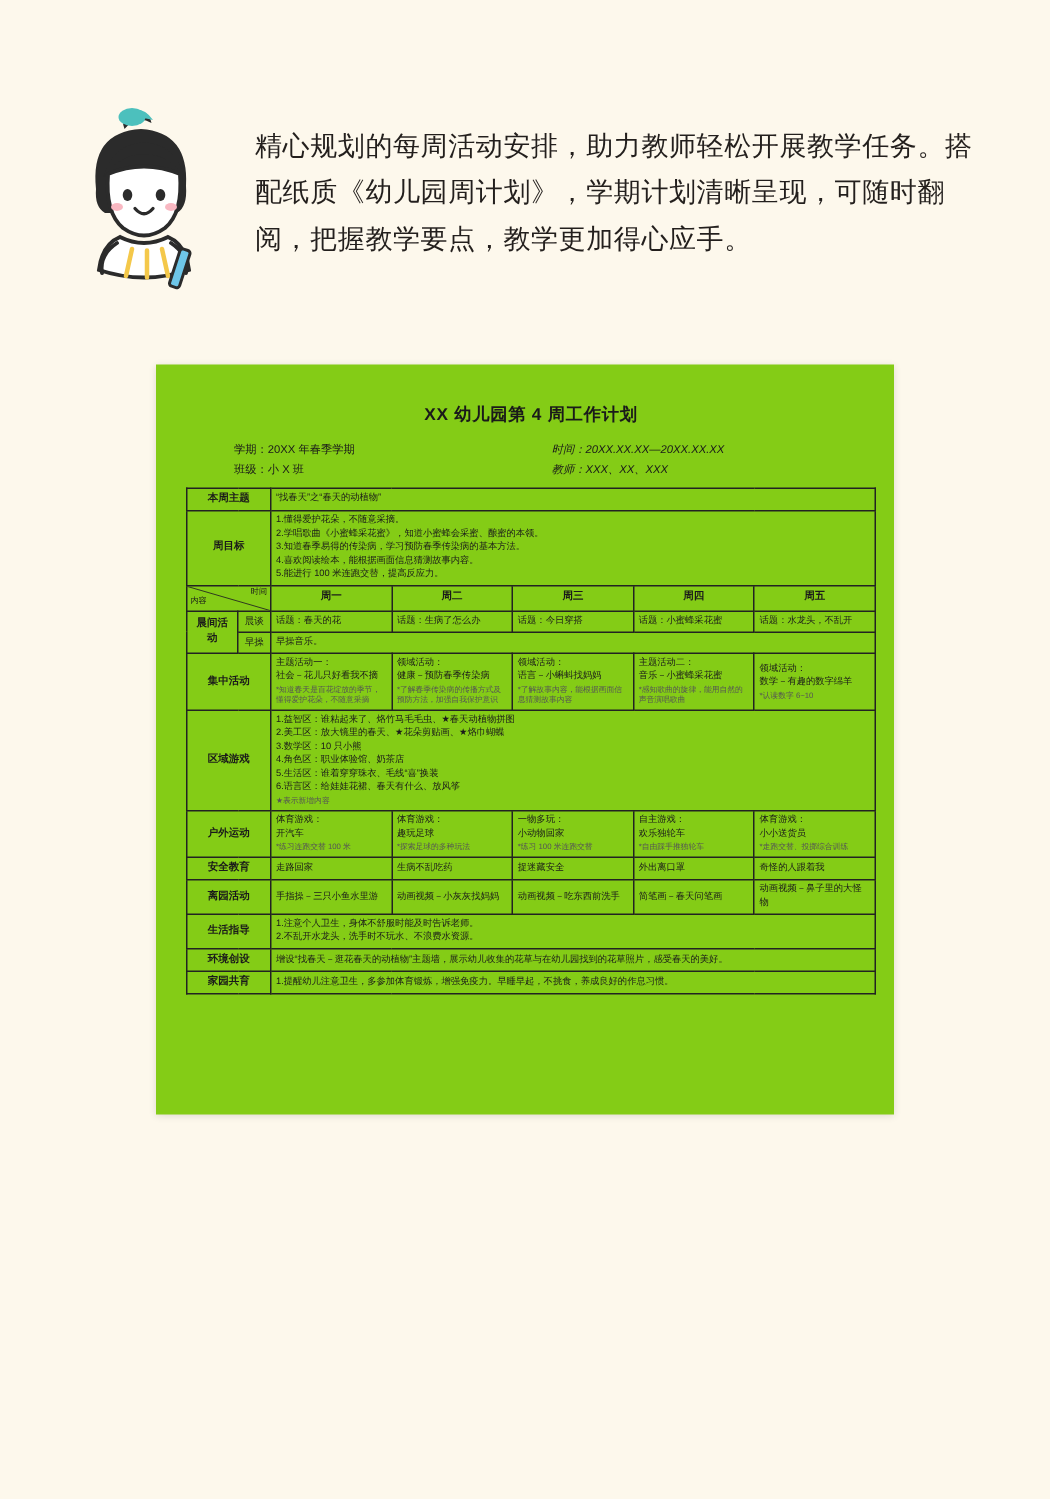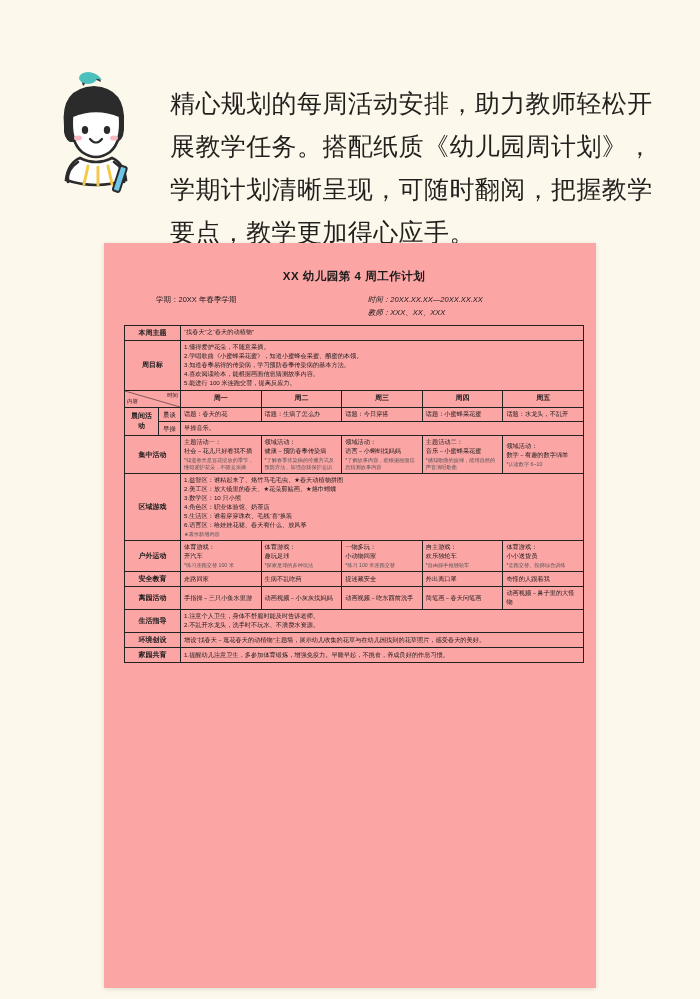--- a/index.html
+++ b/index.html
@@ -15,49 +15,49 @@
 
   
   .intro {
     display: flex;
     align-items: flex-start;
     padding: 70px 40px 0 36px;
     gap: 14px;
   }
   .mascot { width: 120px; height: 130px; flex: 0 0 120px; }
   .intro-text {
-    font-size: 25px;
+    font-size: 18px;
     line-height: 1.72;
     letter-spacing: 0.4px;
     color: #231f1d;
     padding-top: 12px;
   }
 
   
   .sheet {
     position: absolute;
     left: 104px; top: 243px;
-    width: 492px; height: 745px;
-    background: #fca5a5;
+    width: 492px; height: 500px;
+    background: #84cc16;
     box-shadow: 0 1px 5px rgba(0,0,0,0.12);
     padding: 26px 12px 10px 20px;
   }
   .doc-title {
     text-align: center;
     font-size: 11.5px;
     font-weight: bold;
     letter-spacing: 0.5px;
     margin-bottom: 10px;
   }
   .meta {
     font-size: 7.5px;
     line-height: 1.7;
     margin-bottom: 5px;
   }
-  .meta-row { display:flex;justify-content:flex-end; }
+  .meta-row { display:flex; }
   .meta-left { width: 53%; padding-left: 32px; }
   .meta-right { width: 47%; font-style: italic; }
 
   table.plan {
     width: 100%;
     border-collapse: collapse;
     table-layout: fixed;
     font-size: 6.2px;
     line-height: 1.45;
   }
@@ -137,20 +137,21 @@
 
   <div class="sheet">
     <div class="doc-title">XX 幼儿园第 4 周工作计划</div>
 
     <div class="meta">
       <div class="meta-row">
         <div class="meta-left"><span>学期：</span><span>20XX 年春季学期</span></div>
         <div class="meta-right"><span>时间：</span><span>20XX.XX.XX—20XX.XX.XX</span></div>
       </div>
       <div class="meta-row">
+        <div class="meta-left"><span>班级：</span><span>小 X 班</span></div>
         <div class="meta-right"><span>教师：</span><span>XXX、XX、XXX</span></div>
       </div>
     </div>
 
     <table class="plan">
       <colgroup>
         <col style="width:34px">
           <col style="width:22px">
         <col>
           <col>

